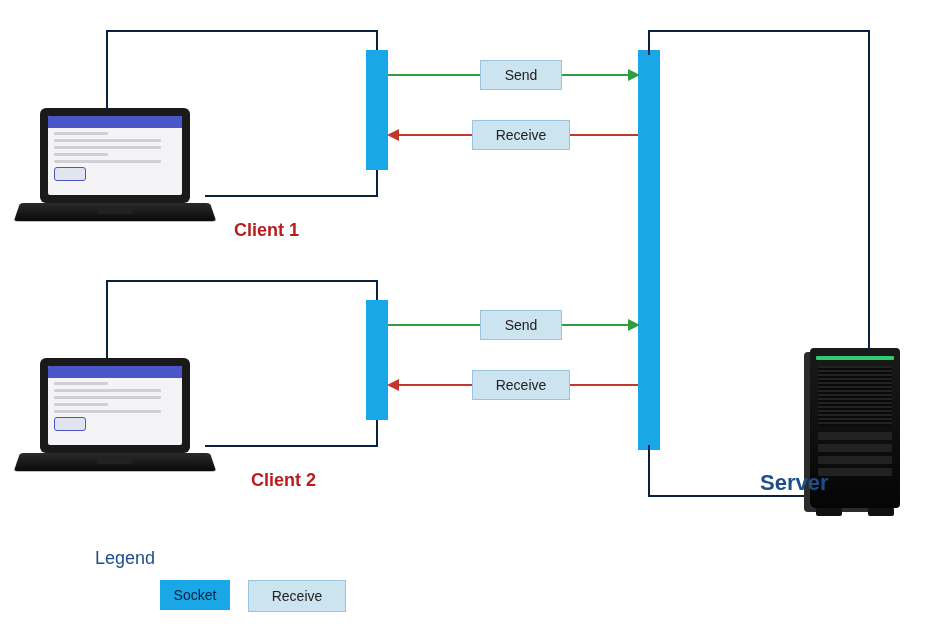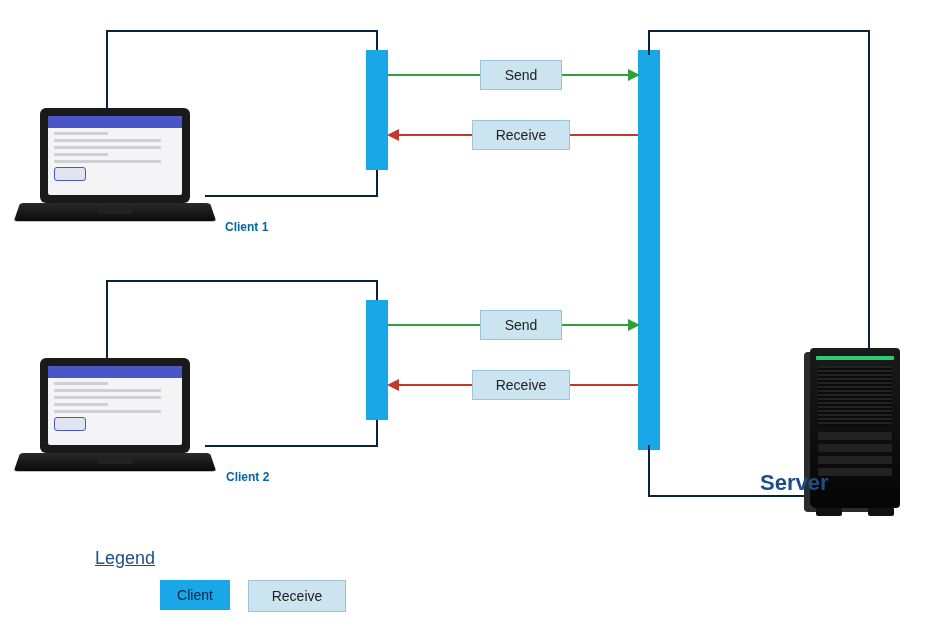--- a/index.html
+++ b/index.html
@@ -17,23 +17,24 @@
     background: #cce3f0;
     border: 1px solid #9ac3dd;
     color: #222;
     display: flex;
     align-items: center;
     justify-content: center;
     font-size: 14px;
   }
   .socket-block { background: #1aa7e8; }
   .client-title {
-    color: #0369a1;
+    color: #b91c1c;
     font-weight: bold;
-    font-size: 12px;
+    font-size: 18px;
+    margin-left: 9px;
   }
   .server-title {
     color: #1d4e89;
     font-weight: bold;
     font-size: 22px;
   }
   .legend-title {
     color: #1d4e89;
     font-size: 18px;
   }
@@ -208,21 +209,21 @@
       <div class="page-line med"></div>
       <div class="page-line short"></div>
       <div class="page-line med"></div>
       <div class="page-button"></div>
     </div>
   </div>
   <div class="base">
       <div class="touchpad"></div>
     </div>
 </div>
-<div class="abs client-title" style="left:226px; top:470px;">Client 2</div>
+<div class="abs client-title" style="left:242px; top:470px;">Client 2</div>
 
 <div class="abs socket-block" style="left:366px; top:300px; width:22px; height:120px;"></div>
 
 <div class="abs arrow-line green" style="left:388px; top:324px; width:240px;"></div>
 <div class="abs arrow-head head-right-green" style="left:628px; top:319px;"></div>
 <div class="abs box-label" style="left:480px; top:310px; width:80px; height:28px;">
   <span>Send</span>
 </div>
 
 <div class="abs arrow-line red" style="left:398px; top:384px; width:240px;"></div>
@@ -245,20 +246,20 @@
     <div class="bay" style="top:84px;"></div>
     <div class="bay" style="top:96px;"></div>
     <div class="bay" style="top:108px;"></div>
     <div class="bay" style="top:120px;"></div>
     <div class="foot" style="left:6px;"></div>
     <div class="foot" style="right:6px;"></div>
   </div>
 </div>
 <div class="abs server-title" style="left:760px; top:470px;">Server</div>
 
-<div class="abs legend-title" style="left:95px; top:548px;text-decoration:underline;">Legend</div>
+<div class="abs legend-title" style="left:95px; top:548px;">Legend</div>
 
 <div class="abs socket-block" style="left:160px; top:580px; width:70px; height:30px; display:flex; align-items:center; justify-content:center;">
-  <span style="color:#0a2240; font-size:14px;">Client</span>
+  <span style="color:#0a2240; font-size:14px;">Socket</span>
 </div>
 <div class="abs box-label" style="left:248px; top:580px; width:96px; height:30px;">
   <span>Receive</span>
 </div>
 
 </body></html>

